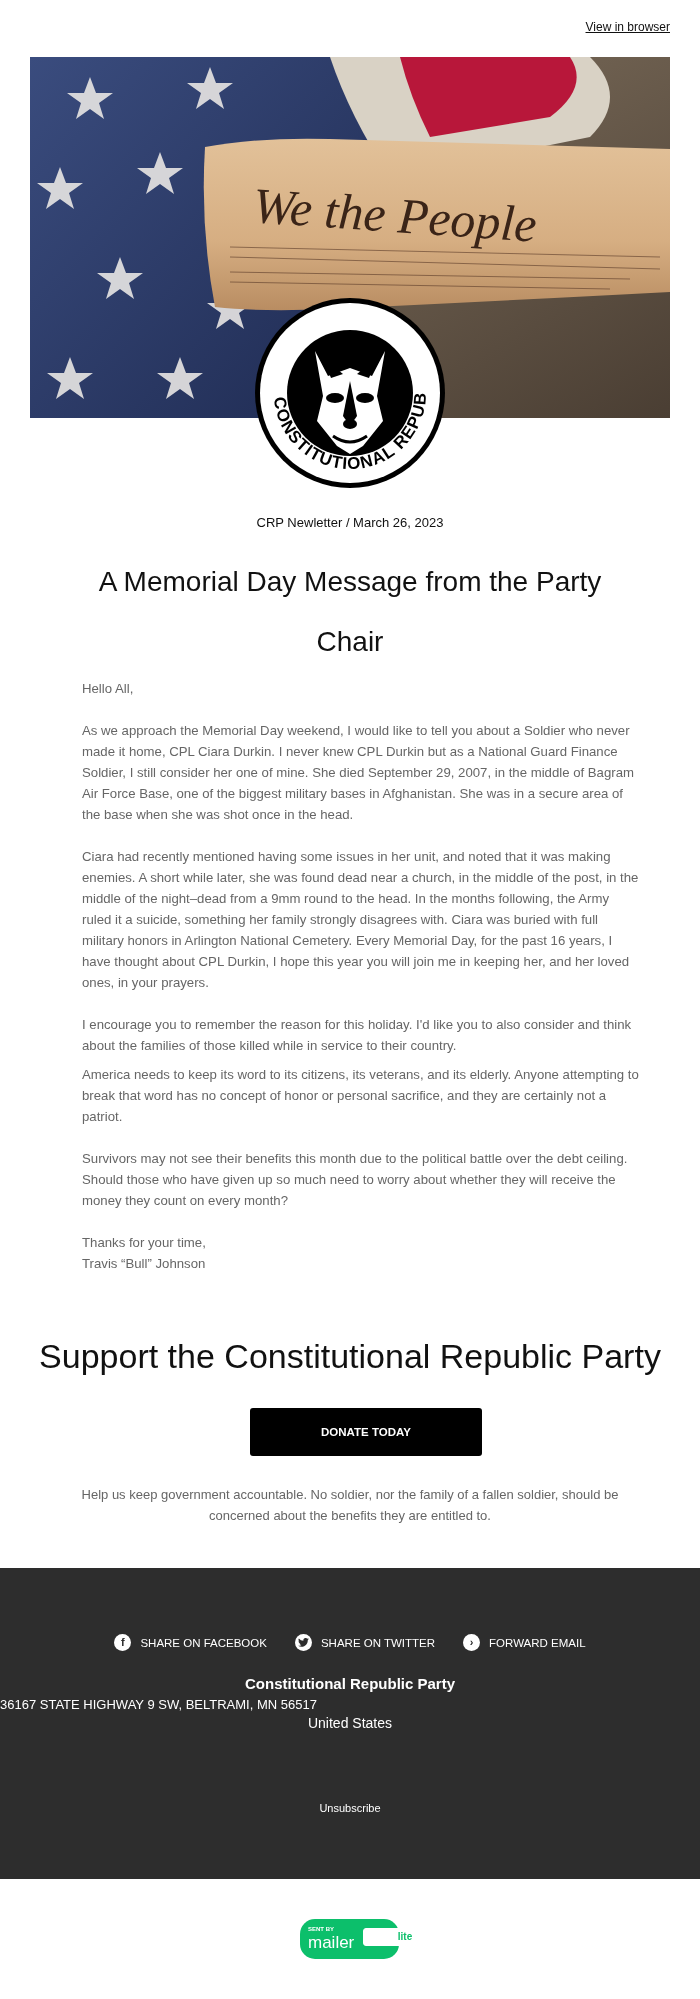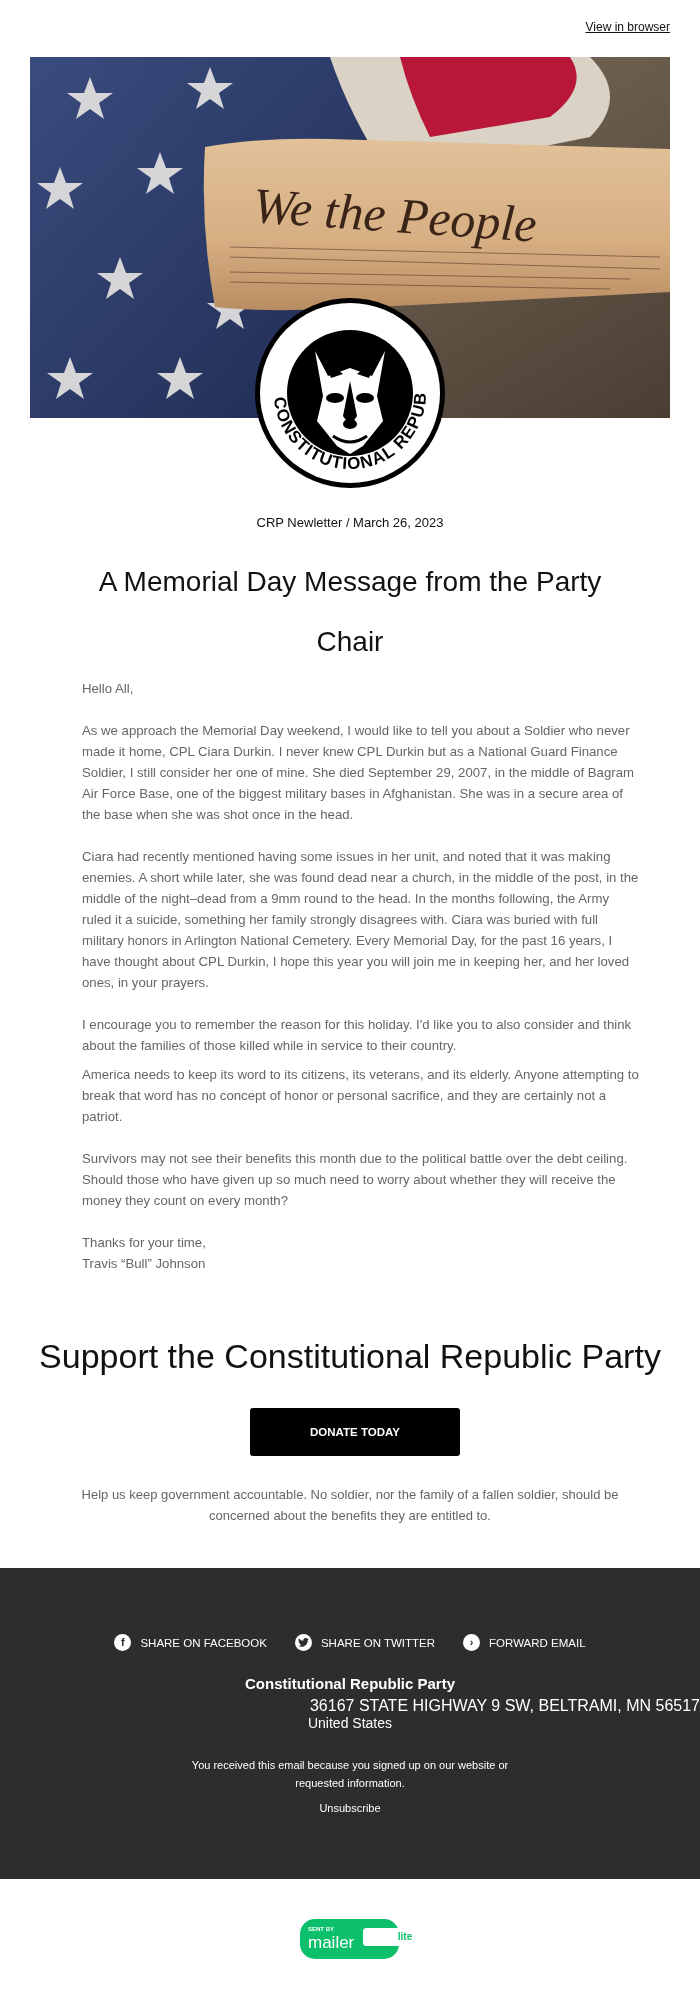--- a/index.html
+++ b/index.html
@@ -10,31 +10,31 @@
   .hero { position: absolute; left: 30px; top: 57px; width: 640px; height: 361px; overflow: hidden;
           background: #2f3d6b; }
   .logo { position: absolute; left: 253px; top: 296px; width: 194px; height: 194px; }
   .meta { position: absolute; top: 515px; left: 0; width: 700px; text-align: center; font-size: 13px; color: #111; }
   .title { position: absolute; top: 552px; left: 80px; width: 540px; text-align: center; font-size: 28px;
            line-height: 60px; font-weight: normal; margin: 0; color: #111; }
   .body-text { position: absolute; top: 678px; left: 70px; width: 560px; font-size: 13.2px; line-height: 21px; color: #666; margin-left: 12px; }
   .body-text p { margin: 0 0 21px 0; }
   .body-text p.tight { margin-bottom: 8px; }
   .support-title { position: absolute; top: 1337px; left: 0; width: 700px; text-align: center; font-size: 34px; color: #111; margin: 0; font-weight: normal; }
-  .donate-btn { position: absolute; left: 250px; top: 1408px; width: 210px; height: 48px; background: #000; color: #fff;
+  .donate-btn { position: absolute; left: 250px; top: 1408px; width: 232px; height: 48px; background: #000; color: #fff;
                 border-radius: 3px; border: none; font-size: 11.5px; font-weight: bold; font-family: "Liberation Sans", sans-serif;
                 display: flex; align-items: center; justify-content: center; cursor: pointer; }
   .support-note { position: absolute; top: 1484px; left: 60px; width: 580px; text-align: center; font-size: 13px; line-height: 21px; color: #666; }
   .footer { position: absolute; top: 1568px; left: 0; width: 700px; height: 311px; background: #2d2d2d; color: #fff; }
   .share-row { position: absolute; top: 66px; left: 0; width: 700px; display: flex; justify-content: center; gap: 28px; font-size: 11.5px; }
   .share-item { display: flex; align-items: center; gap: 9px; color: #fff; text-decoration: none; }
   .share-icon { width: 17px; height: 17px; border-radius: 50%; background: #fff; color: #2d2d2d; display: flex; align-items: center;
                 justify-content: center; font-weight: bold; font-size: 11px; line-height: 1; }
   .org-name { position: absolute; top: 107px; left: 0; width: 700px; text-align: center; font-size: 15px; font-weight: bold; }
-  .org-addr { position: absolute; top: 129px; left: 0; width: 700px; text-align: right; font-size: 16px; }
+  .org-addr { position: absolute; top: 129px; left: 0; width: 700px; text-align: left; font-size: 13px; }
   .org-country { position: absolute; top: 147px; left: 0; width: 700px; text-align: center; font-size: 14px; }
   .reason { position: absolute; top: 188px; left: 170px; width: 360px; text-align: center; font-size: 11px; line-height: 18px; }
   .unsub { position: absolute; top: 234px; left: 0; width: 700px; text-align: center; font-size: 11px; }
   .unsub a { color: #fff; text-decoration: none; }
   .badge { position: absolute; left: 300px; top: 1919px; width: 99px; height: 40px; background: #0cbf6b; border-radius: 15px; color: #fff; }
   .badge-sent { position: absolute; left: 8px; top: 7px; font-size: 6px; font-weight: bold; }
   .badge-mailer { position: absolute; left: 8px; top: 14px; font-size: 17px; }
   .badge-lite { position: absolute; left: 63px; top: 9px; width: 22px; height: 16px; border: 1.5px solid #fff; border-radius: 3px;
                 background: #fff; color: #0cbf6b; font-size: 10px; text-align: center; line-height: 15px; font-weight: bold; padding-left: 30px; }
 </style>
@@ -144,21 +144,20 @@
       <span>SHARE ON TWITTER</span>
     </a>
     <a href="#" class="share-item">
       <span class="share-icon">›</span>
       <span>FORWARD EMAIL</span>
     </a>
   </div>
   <div class="org-name">Constitutional Republic Party</div>
   <div class="org-addr">36167 STATE HIGHWAY 9 SW, BELTRAMI, MN 56517</div>
   <div class="org-country">United States</div>
-  <div class="reason">You received this email because you signed up on our website or requested information.</div>
   <div class="unsub">
     <a href="#">Unsubscribe</a>
   </div>
 </div>
 
 <div class="badge">
   <span class="badge-sent">SENT BY</span>
   <span class="badge-mailer">mailer</span>
   <span class="badge-lite">lite</span>
 </div>

